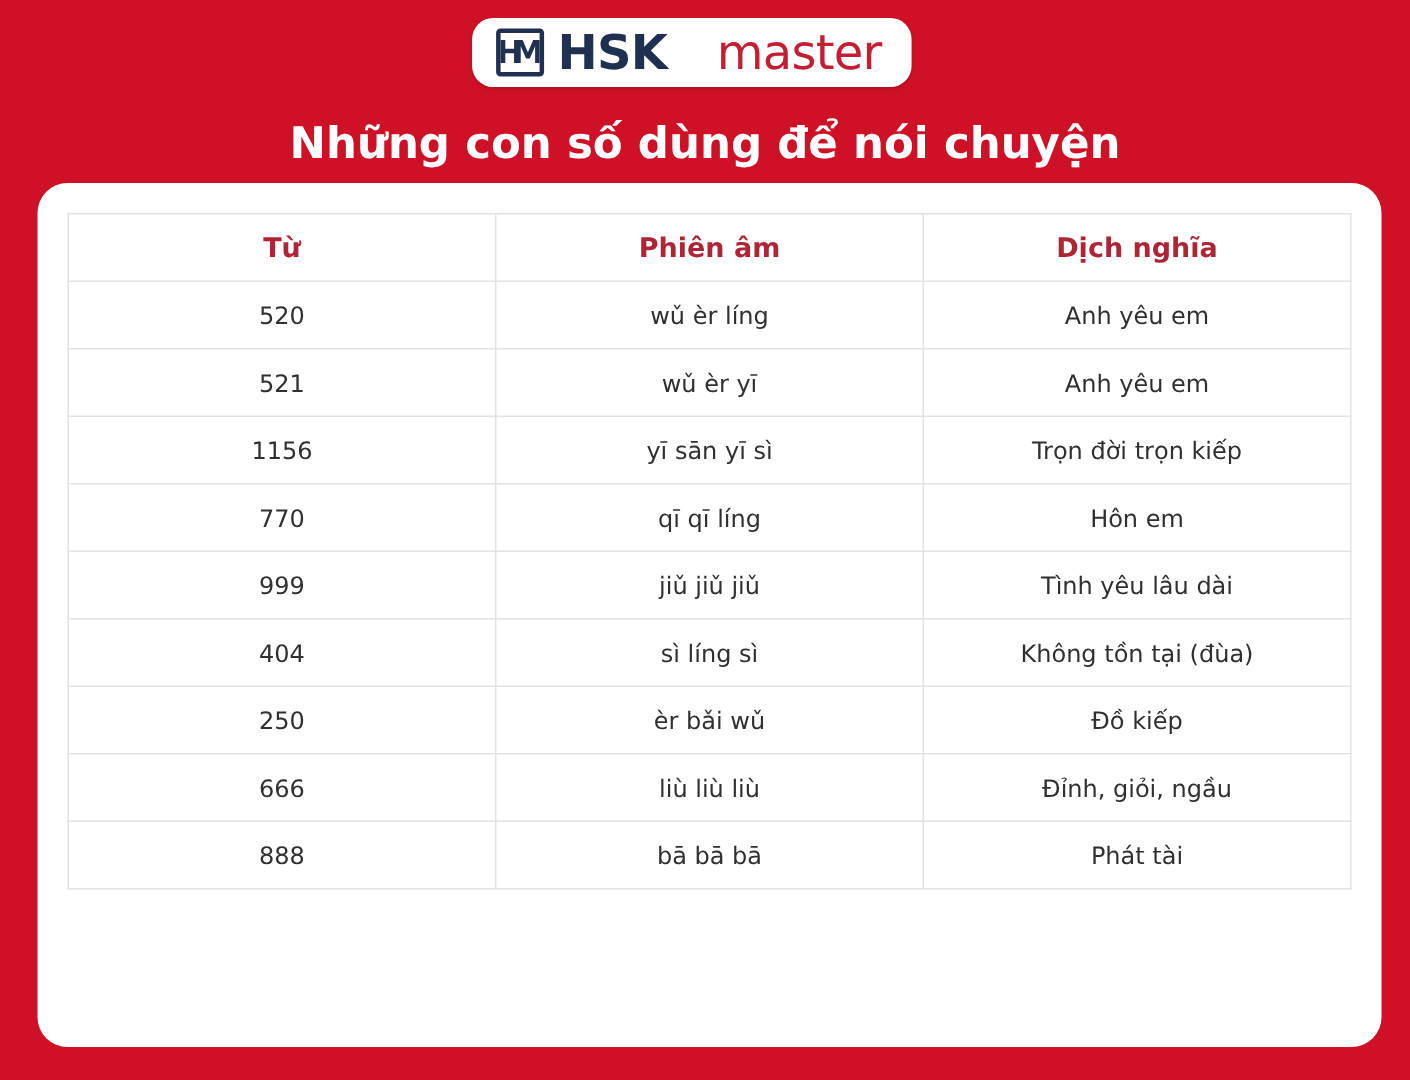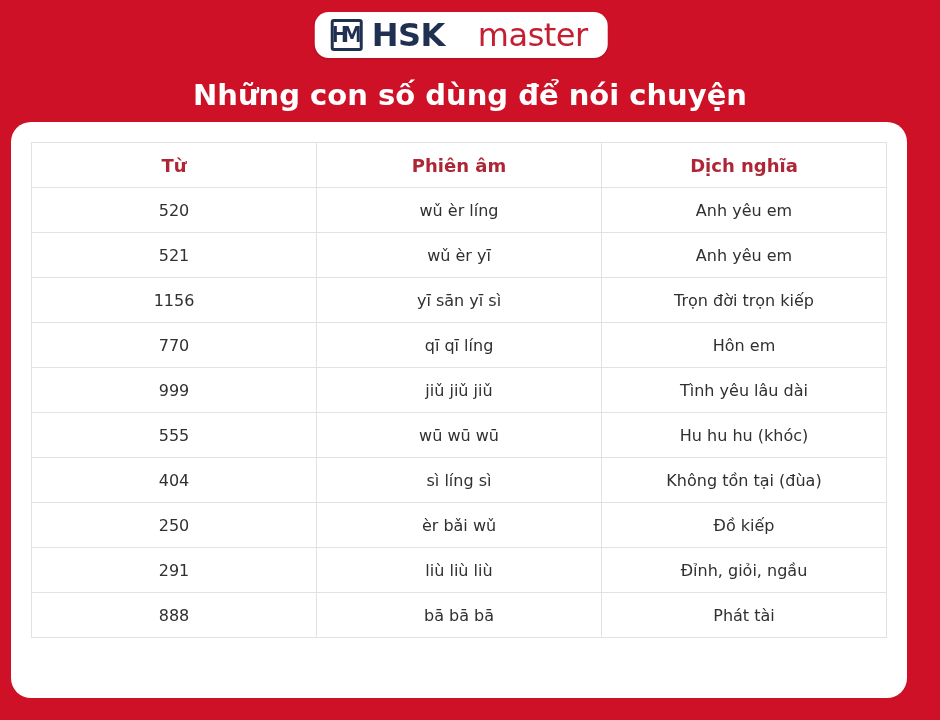--- a/index.html
+++ b/index.html
@@ -67,21 +67,21 @@
     text-align: center;
     color: #ffffff;
     font-size: 29px;
     font-weight: bold;
     letter-spacing: 0;
   }
 
   
   .card {
     position: absolute;
-    left: 11px;
+    left: 25px;
     top: 122px;
     width: 896px;
     height: 576px;
     background: #ffffff;
     border-radius: 20px;
     padding: 20px 20px 12px 20px;
   }
 
   
   table.slang-table {
@@ -159,36 +159,31 @@
           <td>770</td>
           <td>qī qī líng</td>
           <td>Hôn em</td>
         </tr>
         <tr>
           <td>999</td>
           <td>jiǔ jiǔ jiǔ</td>
           <td>Tình yêu lâu dài</td>
         </tr>
         <tr>
-          <td>555</td>
-          <td>wū wū wū</td>
-          <td>Hu hu hu (khóc)</td>
-        </tr>
-        <tr>
           <td>404</td>
           <td>sì líng sì</td>
           <td>Không tồn tại (đùa)</td>
         </tr>
         <tr>
           <td>250</td>
           <td>èr bǎi wǔ</td>
           <td>Đồ kiếp</td>
         </tr>
         <tr>
-          <td>291</td>
+          <td>666</td>
           <td>liù liù liù</td>
           <td>Đỉnh, giỏi, ngầu</td>
         </tr>
         <tr>
           <td>888</td>
           <td>bā bā bā</td>
           <td>Phát tài</td>
         </tr>
       </tbody>
   </table>

